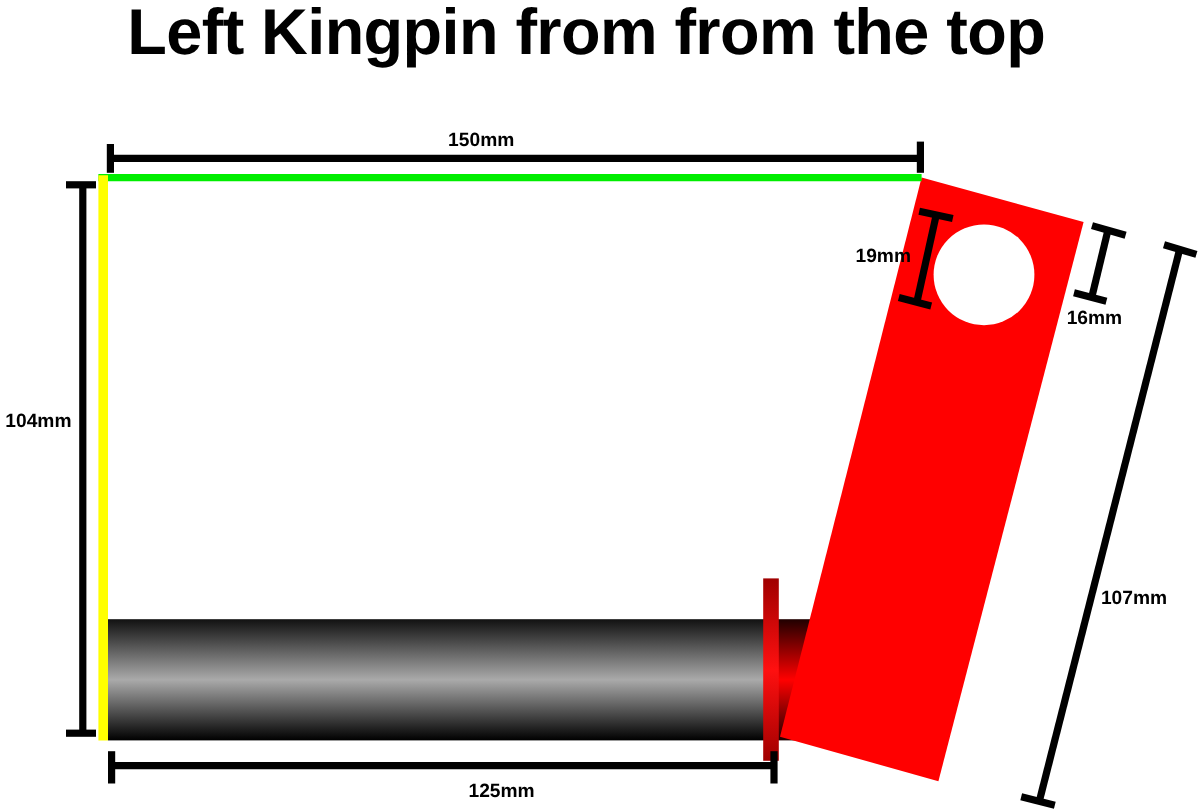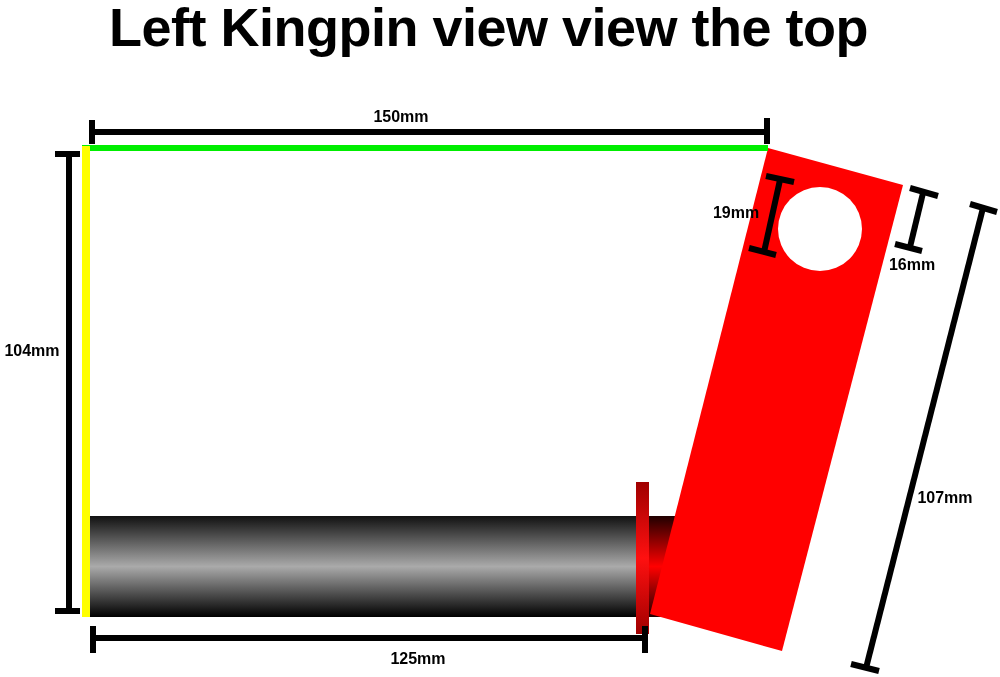--- a/index.html
+++ b/index.html
@@ -4,21 +4,21 @@
 <style>
   html, body { margin: 0; padding: 0; background: #ffffff; }
   body { width: 1000px; height: 677px; position: relative; overflow: hidden; font-family: "Liberation Sans", sans-serif; }
   .title { position: absolute; left: 0; top: 0; width: 977px; text-align: center; font-weight: bold; font-size: 54px; line-height: 54px; color: #000; letter-spacing: -0.5px; }
   svg { position: absolute; left: 0; top: 0; }
   .lbl { font-family: "Liberation Sans", sans-serif; font-weight: bold; font-size: 16px; fill: #000; }
 </style>
 </head>
 <body>
 
-<div class="title">Left Kingpin view view the top</div>
+<div class="title">Left Kingpin from from the top</div>
 
 <svg width="1000" height="677" viewBox="0 0 1000 677">
   <defs>
     <linearGradient id="tube" x1="0" y1="0" x2="0" y2="1">
       <stop offset="0" stop-color="#111"></stop>
       <stop offset="0.5" stop-color="#aaa"></stop>
       <stop offset="1" stop-color="#000"></stop>
     </linearGradient>
     <linearGradient id="flange" x1="0" y1="0" x2="0" y2="1">
       <stop offset="0" stop-color="#a00000"></stop>

